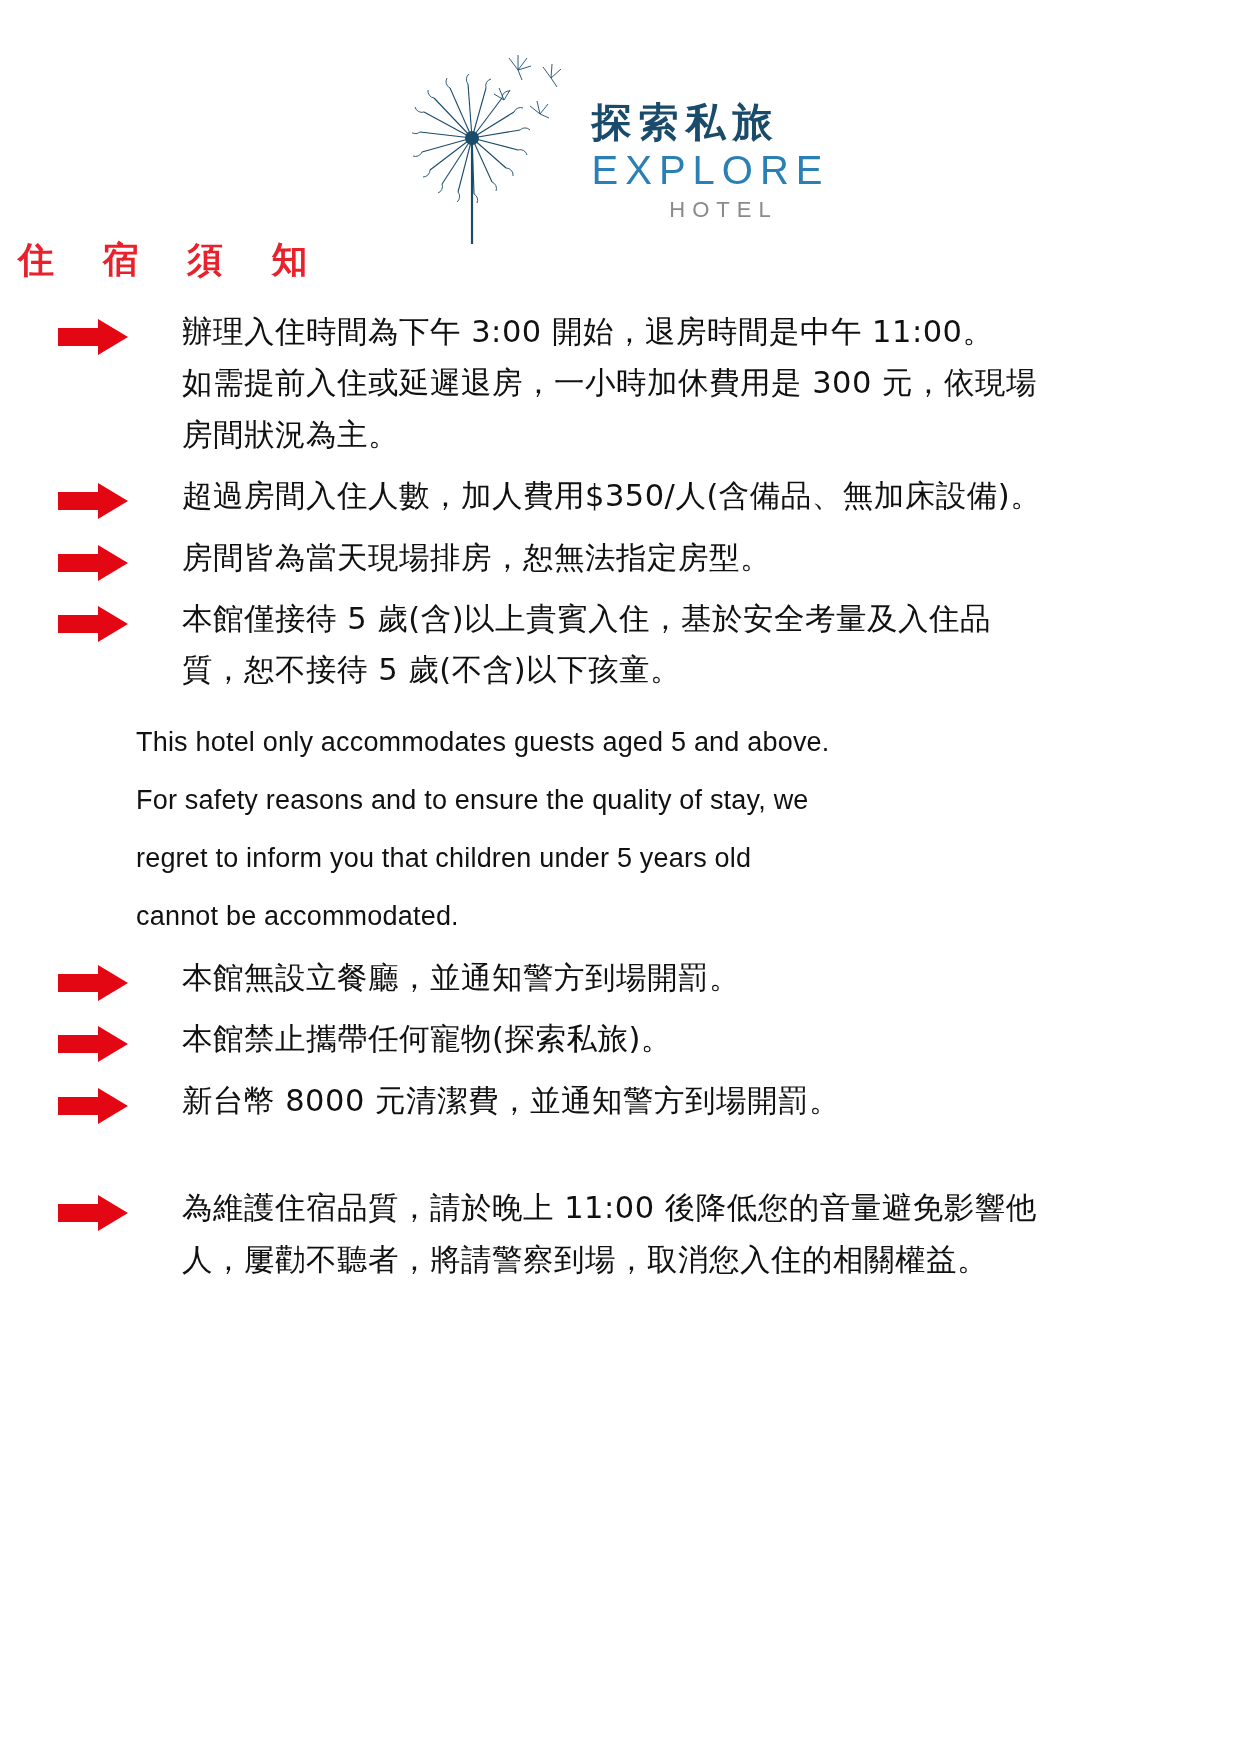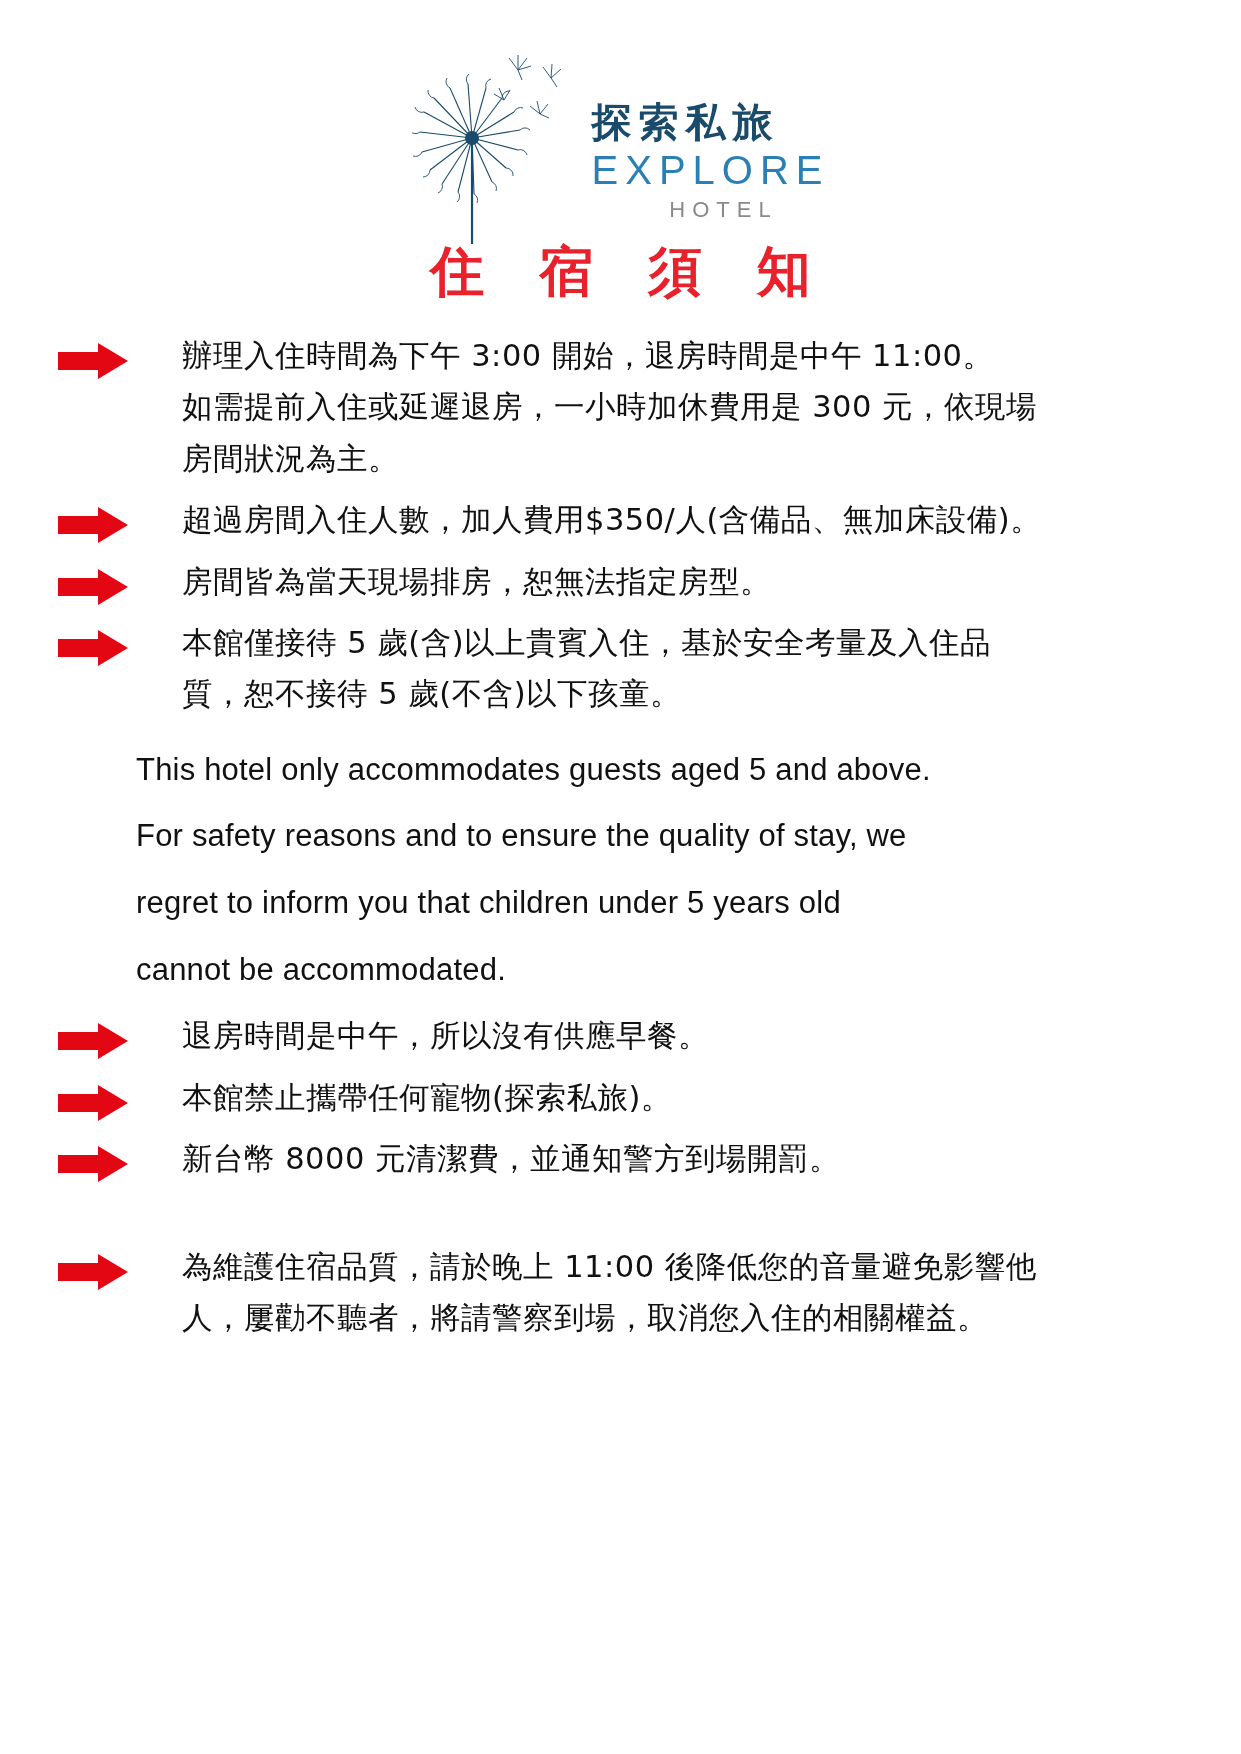--- a/index.html
+++ b/index.html
@@ -71,23 +71,23 @@
     font-size: 22px;
     letter-spacing: 7px;
     color: #8a8a8a;
     text-align: center;
     margin-top: 3px;
     padding-left: 26px;
   }
 
   
   .doc-title {
-    text-align: center;
+    text-align: left;
     color: #e8212a;
-    font-size: 54px;
+    font-size: 36px;
     font-weight: 700;
     letter-spacing: 18px;
     font-family: "DejaVu Sans", sans-serif;
     margin-top: -4px;
     margin-bottom: 22px;
     text-indent: 18px;
   }
 
   
   .rules {
@@ -124,21 +124,21 @@
     background-repeat: no-repeat;
     background-size: 100% 2.5px;
     background-position: 0 1.38em;
     padding-bottom: 3px;
   }
   .rule-line-wrap { display: block; margin-bottom: 2px; }
 
   
   .english {
     font-family: "Liberation Sans", sans-serif;
-    font-size: 31px;
+    font-size: 27px;
     line-height: 2.15;
     color: #111;
     padding: 6px 40px 8px 136px;
     letter-spacing: 0.2px;
   }
   .english span { display: block; }
 
   .gap {
     height: 46px;
   }
@@ -301,21 +301,21 @@
     </div>
 
   <div class="rules" id="rules-secondary">
       <div class="rule">
         <div class="arrow">
           <svg width="74" height="40" viewBox="0 0 74 40" xmlns="http://www.w3.org/2000/svg">
             <path d="M2 11 H42 V2 L72 20 L42 38 V29 H2 Z" fill="#e30613"></path>
           </svg>
         </div>
         <div class="rule-body">
-          <div class="rule-line-wrap"><span class="rule-line ul">退房時間是中午，所以沒有供應早餐。</span></div>
+          <div class="rule-line-wrap"><span class="rule-line ul">本館無設立餐廳，並通知警方到場開罰。</span></div>
         </div>
       </div>
       <div class="rule">
         <div class="arrow">
           <svg width="74" height="40" viewBox="0 0 74 40" xmlns="http://www.w3.org/2000/svg">
             <path d="M2 11 H42 V2 L72 20 L42 38 V29 H2 Z" fill="#e30613"></path>
           </svg>
         </div>
         <div class="rule-body">
           <div class="rule-line-wrap"><span class="rule-line ul">本館禁止攜帶任何寵物(探索私旅)。</span></div>

